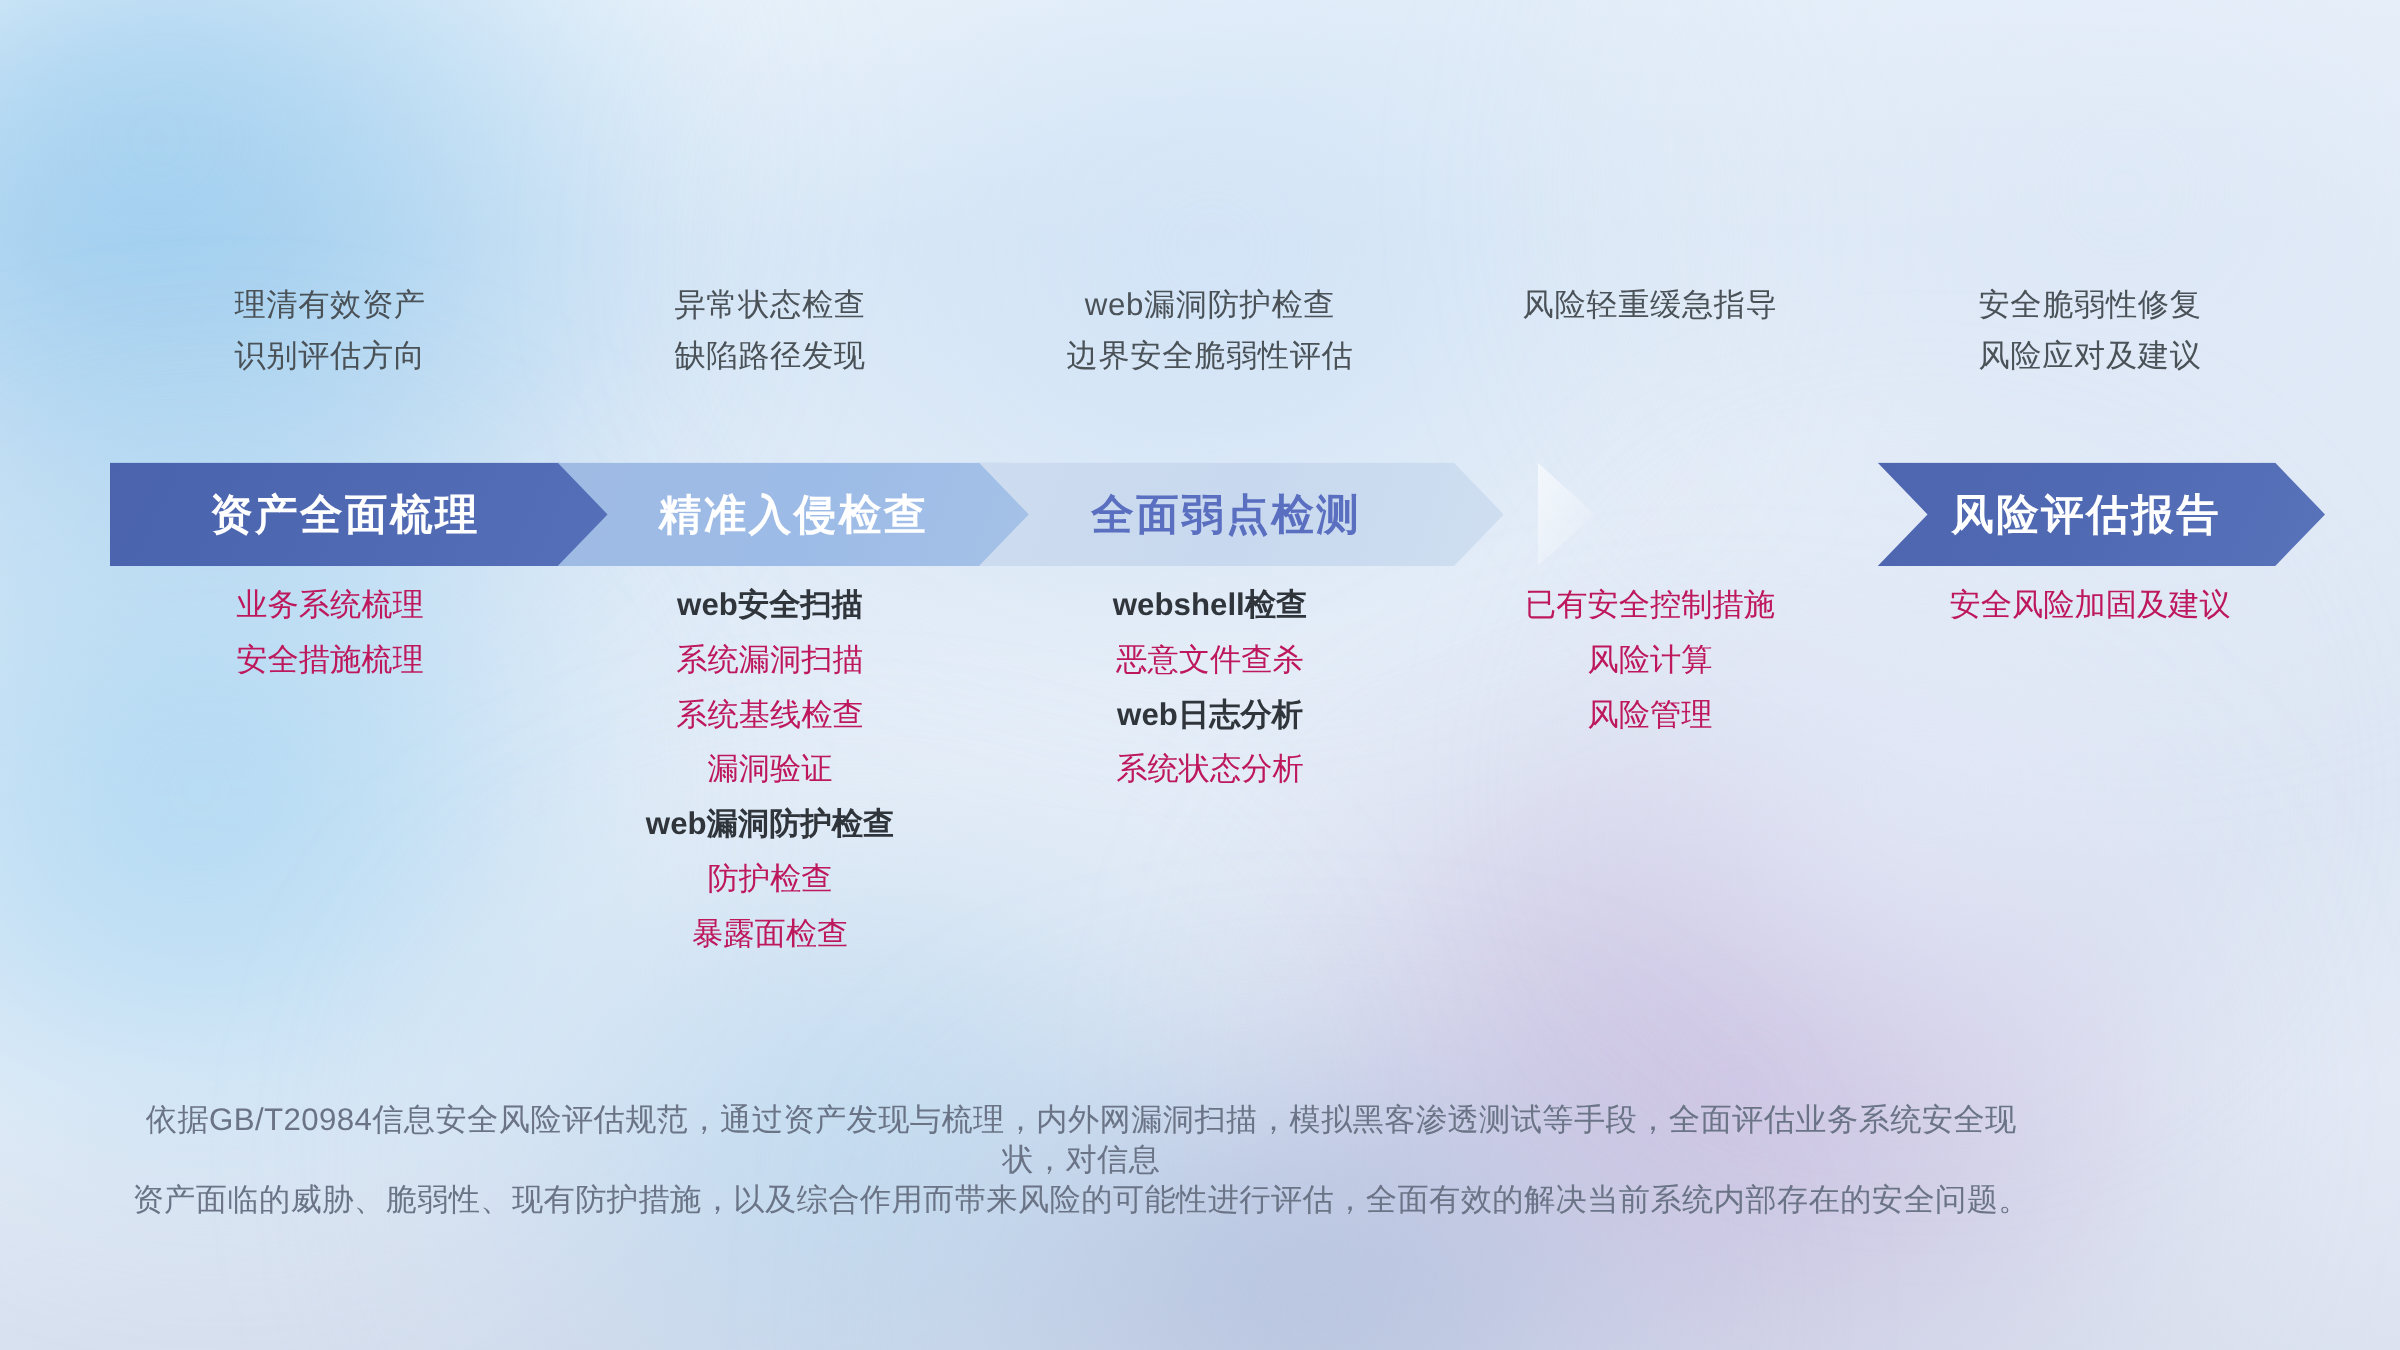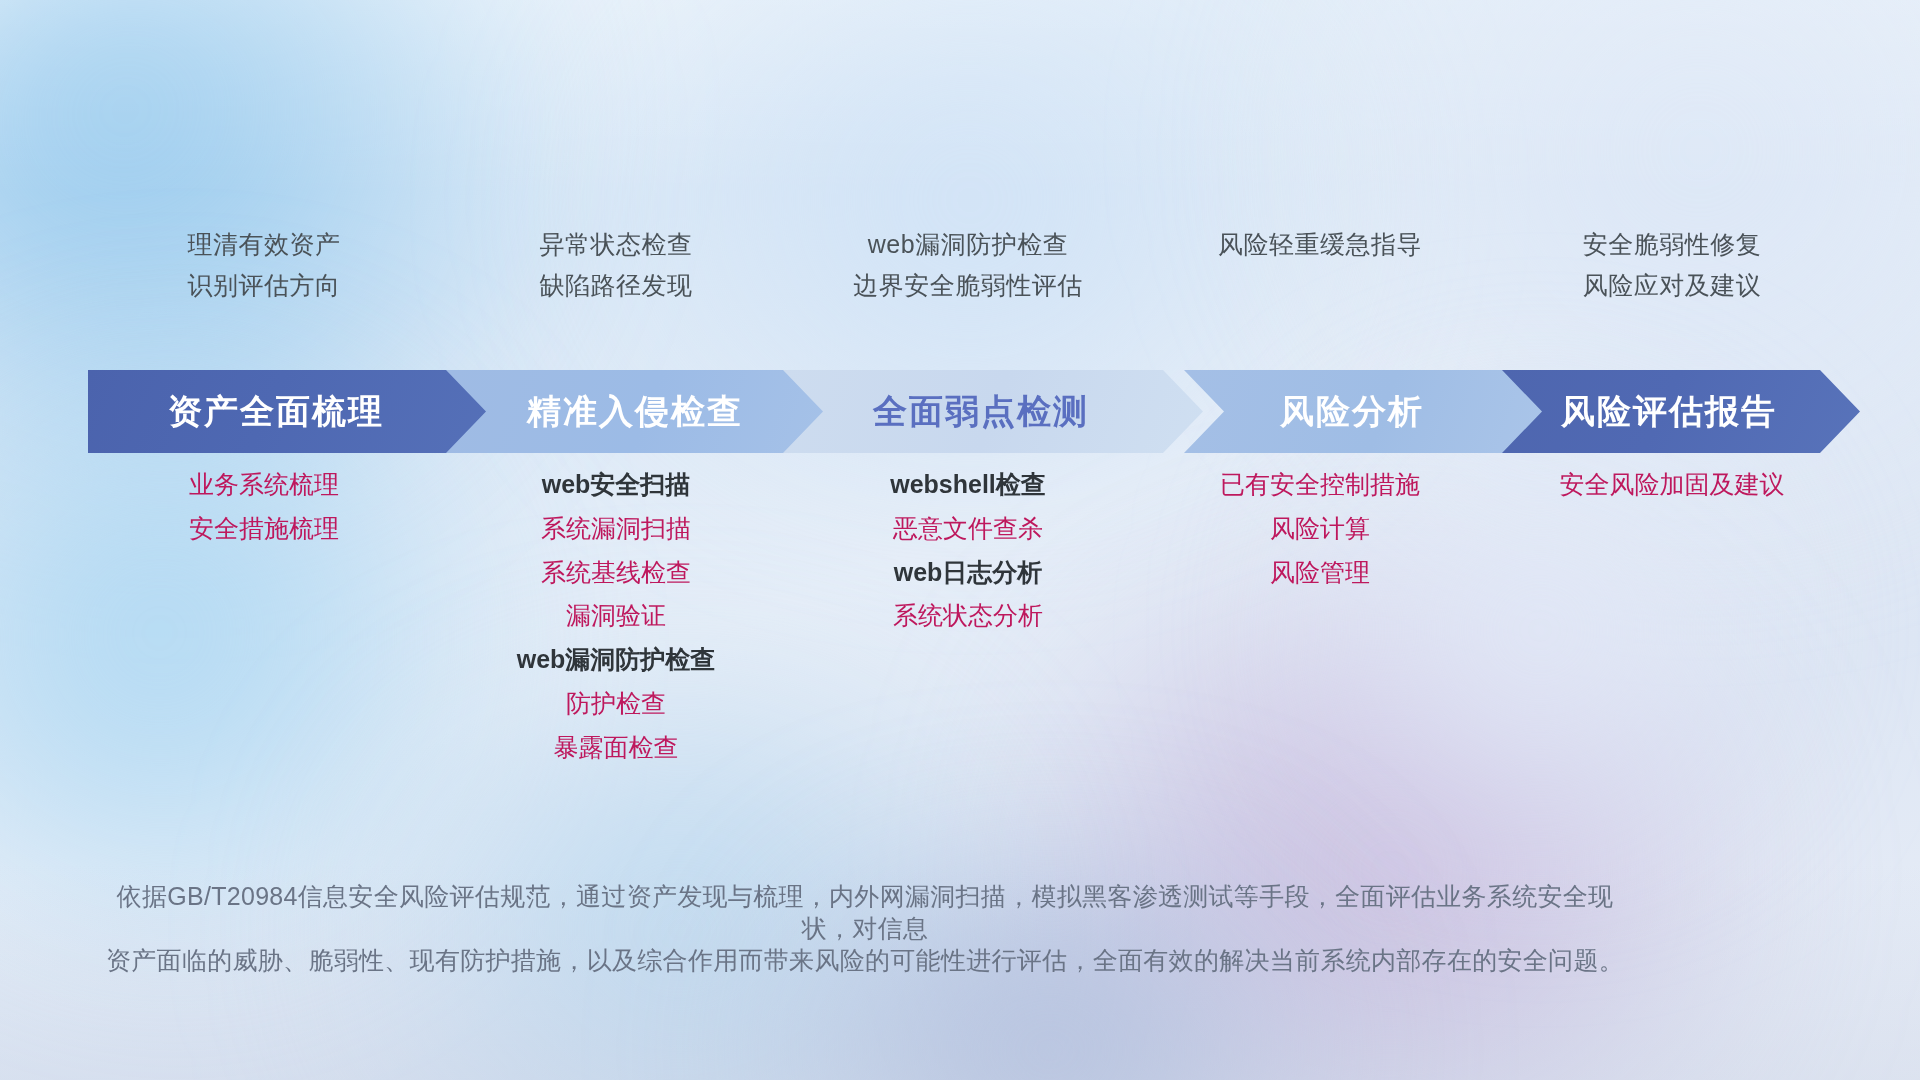--- a/index.html
+++ b/index.html
@@ -229,24 +229,20 @@
         <div class="label txt-white">精准入侵检查</div>
       </div>
       <div class="ghost" style="left:764px;"></div>
 
       <div class="chev notch" style="left:695px; width:420px;">
         <div class="shape fill-light"></div>
         <div class="label txt-blue">全面弱点检测</div>
       </div>
       <div class="ghost" style="left:1142px;"></div>
 
-      <div class="chev notch" style="left:1096px; width:360px;">
-        <div class="shape fill-mid2"></div>
-        <div class="label txt-white">风险分析</div>
-      </div>
       <div class="ghost" style="left:1460px;"></div>
 
       <div class="chev notch" style="left:1414px; width:358px;">
         <div class="shape fill-dark2"></div>
         <div class="label txt-white">风险评估报告</div>
       </div>
 
     </div>
 
     <div class="row" id="bottom-row">

